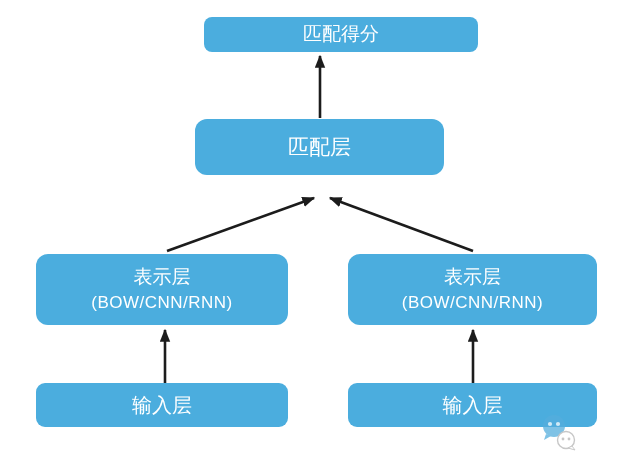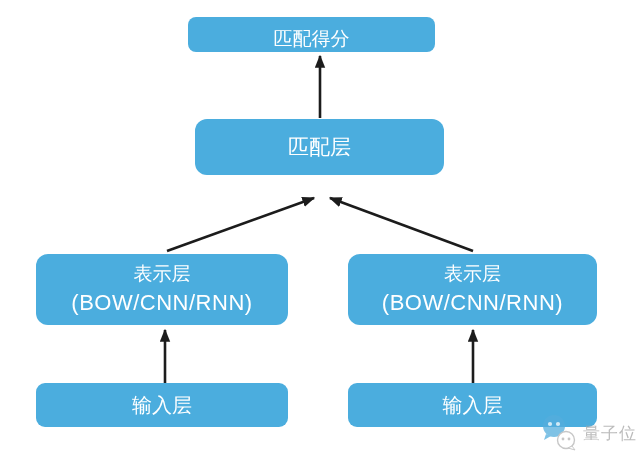--- a/index.html
+++ b/index.html
@@ -27,27 +27,27 @@
     background: #4badde;
     color: #ffffff;
     display: flex;
     flex-direction: column;
     align-items: center;
     justify-content: center;
     text-align: center;
     box-sizing: border-box;
     line-height: 1.3;
   }
-  .node-score  { left: 188px; top: 17px;  width: 247px; height: 35px; border-radius: 8px;  font-size: 19px; justify-content: flex-end; }
+  .node-score  { left: 204px; top: 17px;  width: 274px; height: 35px; border-radius: 8px;  font-size: 19px; }
   .node-match  { left: 195px; top: 119px; width: 249px; height: 56px; border-radius: 12px; font-size: 21px; }
   .node-repr-left  { left: 36px;  top: 254px; width: 252px; height: 71px; border-radius: 12px; font-size: 19px; }
   .node-repr-right { left: 348px; top: 254px; width: 249px; height: 71px; border-radius: 12px; font-size: 19px; }
   .node-input-left  { left: 36px;  top: 383px; width: 252px; height: 44px; border-radius: 9px; font-size: 20px; }
   .node-input-right { left: 348px; top: 383px; width: 249px; height: 44px; border-radius: 9px; font-size: 20px; }
-  .node .sublabel { font-size: 22px; margin-top: 2px; letter-spacing: 0.5px; }
+  .node .sublabel { font-size: 17px; margin-top: 2px; letter-spacing: 0.5px; }
   .watermark {
     position: absolute;
     left: 541px; top: 414px;
     display: flex;
     align-items: center;
     opacity: 0.75;
   }
   .watermark-text {
     color: #a5a5a5;
     font-size: 17px;
@@ -103,16 +103,15 @@
     <svg width="40" height="38" viewBox="0 0 40 38">
       <circle cx="13" cy="12" r="11" fill="#55aedd"></circle>
       <path d="M5 20 L3 26 L10 22 z" fill="#55aedd"></path>
       <circle cx="9" cy="10" r="2.1" fill="#ffffff"></circle>
       <circle cx="17" cy="10" r="2.1" fill="#ffffff"></circle>
       <circle cx="25" cy="26" r="8.5" fill="#ffffff" stroke="#b5b5b5" stroke-width="1.4"></circle>
       <path d="M31 32 L34 36 L27 34 z" fill="#ffffff" stroke="#b5b5b5" stroke-width="1"></path>
       <circle cx="22" cy="25" r="1.4" fill="#b5b5b5"></circle>
       <circle cx="28" cy="25" r="1.4" fill="#b5b5b5"></circle>
     </svg>
-    <span class="watermark-text">量子位</span>
   </div>
 
 </div>
 
 </body></html>

